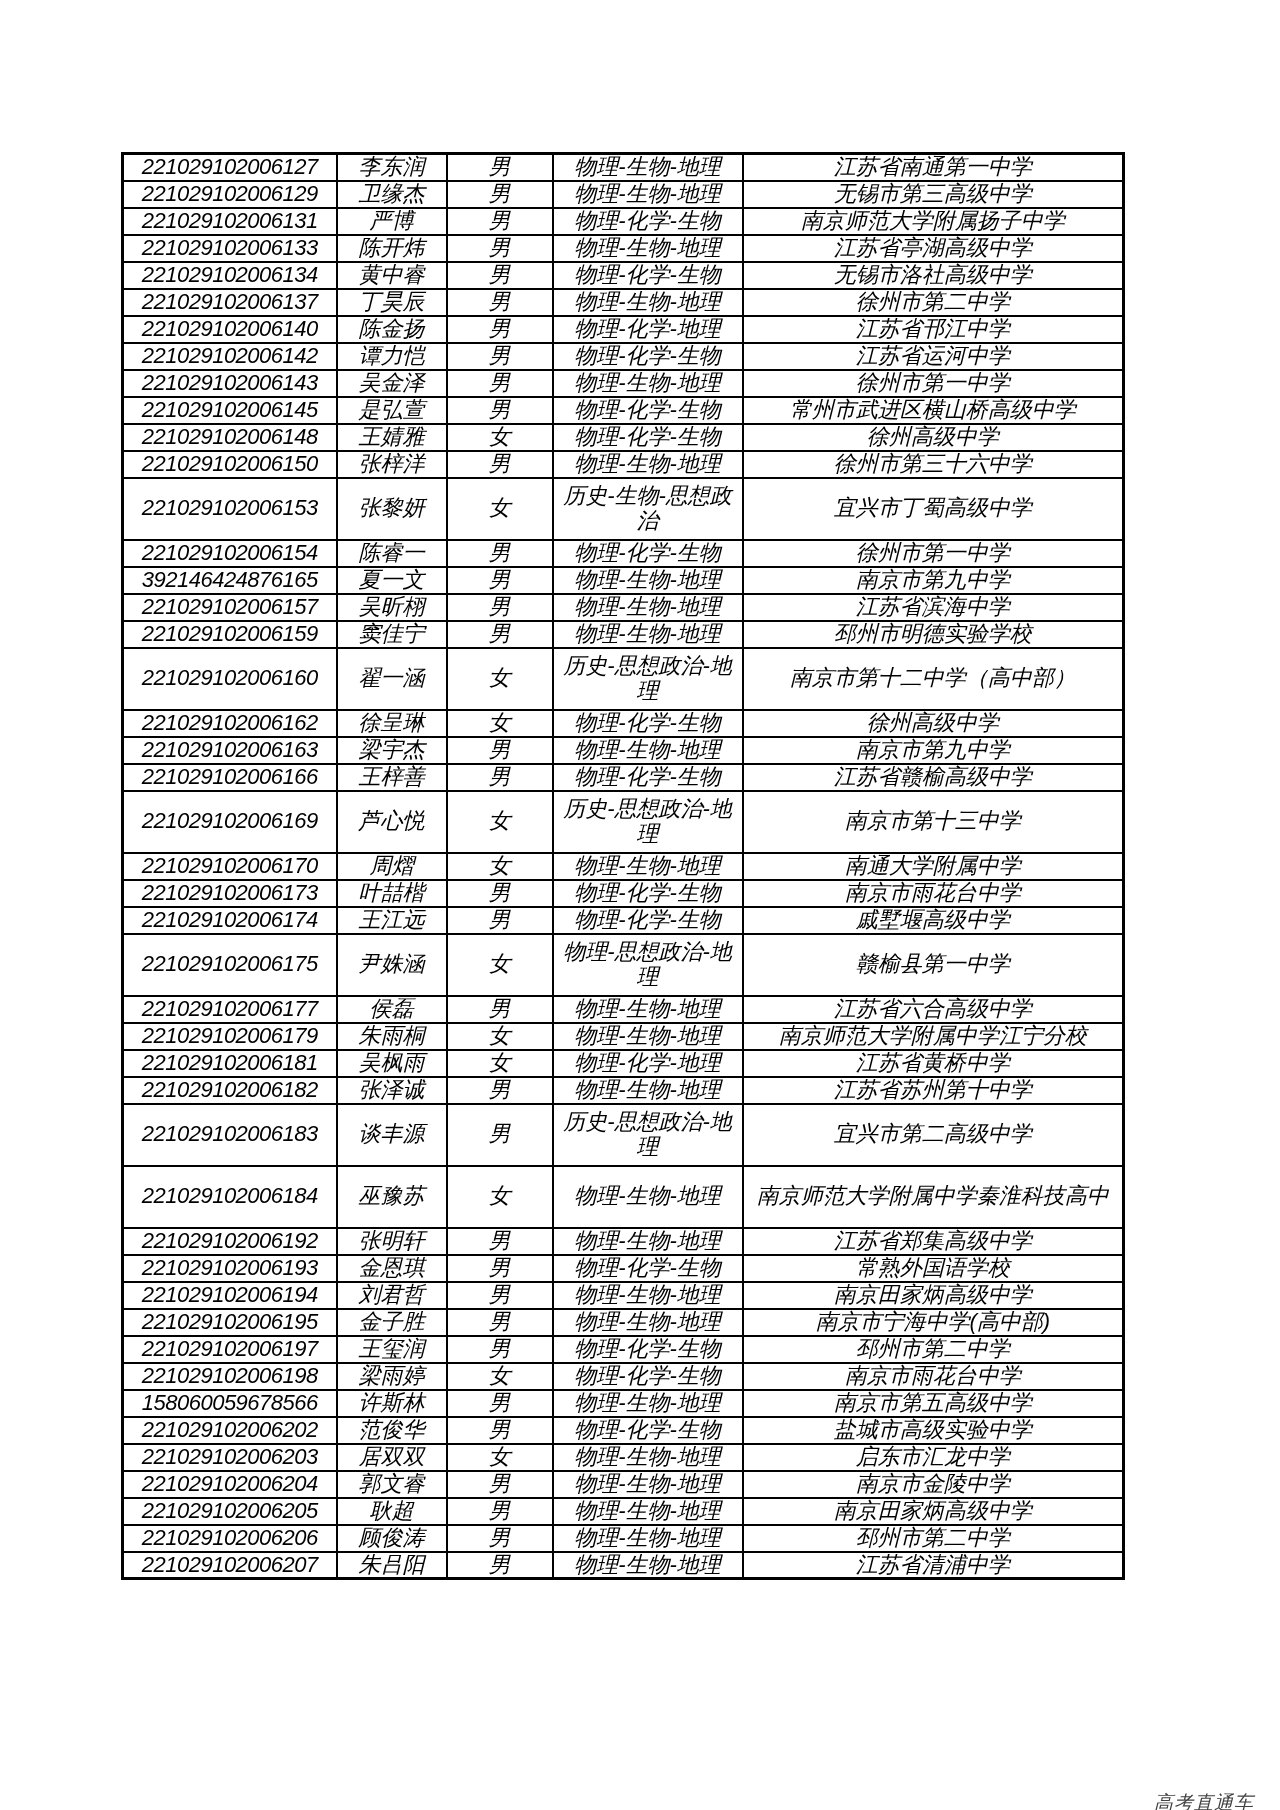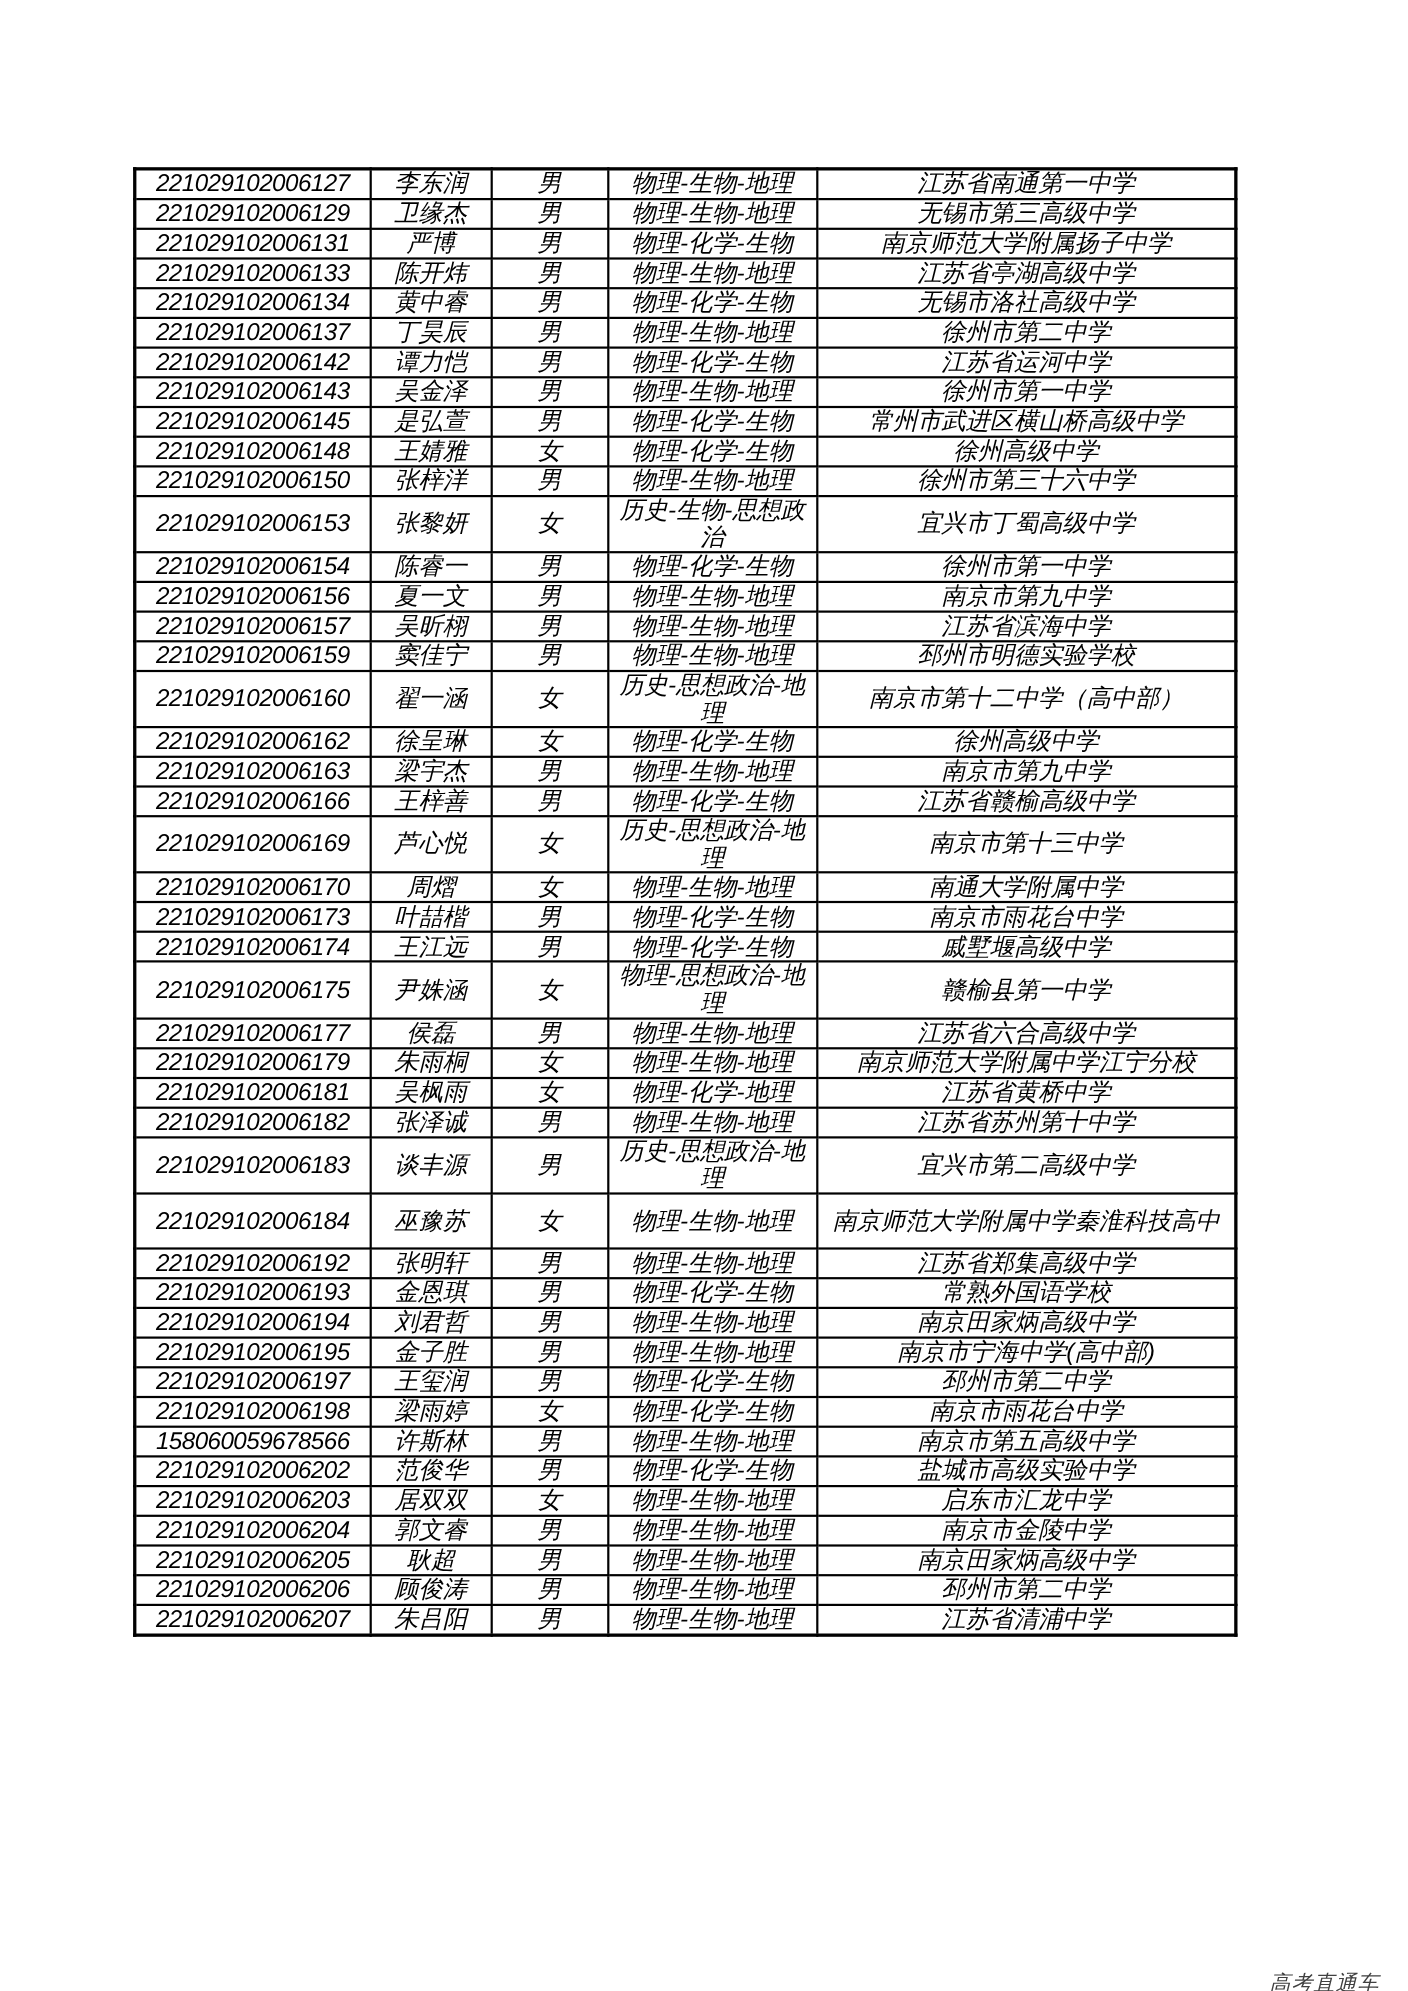--- a/index.html
+++ b/index.html
@@ -25,21 +25,21 @@
   table.roster td {
     border: 2px solid #000;
     text-align: center;
     vertical-align: middle;
     padding: 0 1px;
     font-size: 22px;
     line-height: 1.12;
     overflow: hidden;
   }
   table.roster tr { height: 27px; }
-  table.roster tr.tall { height: 50px; }
+  table.roster tr.tall { height: 62px; }
   td.cell-id {
     font-size: 20px;
     letter-spacing: -0.5px;
     font-family: "Liberation Sans", "DejaVu Sans", sans-serif;
   }
   td.cell-subjects { word-break: break-all; margin-top: 32px; }
   td.cell-school { }
   .watermark {
     position: absolute;
     right: 26px;
@@ -100,20 +100,27 @@
       <td class="cell-school">无锡市洛社高级中学</td>
     </tr>
         <tr>
       <td class="cell-id">221029102006137</td>
       <td class="cell-name">丁昊辰</td>
       <td class="cell-gender">男</td>
       <td class="cell-subjects">物理-生物-地理</td>
       <td class="cell-school">徐州市第二中学</td>
     </tr>
         <tr>
+      <td class="cell-id">221029102006140</td>
+      <td class="cell-name">陈金扬</td>
+      <td class="cell-gender">男</td>
+      <td class="cell-subjects">物理-化学-地理</td>
+      <td class="cell-school">江苏省邗江中学</td>
+    </tr>
+        <tr>
       <td class="cell-id">221029102006142</td>
       <td class="cell-name">谭力恺</td>
       <td class="cell-gender">男</td>
       <td class="cell-subjects">物理-化学-生物</td>
       <td class="cell-school">江苏省运河中学</td>
     </tr>
         <tr>
       <td class="cell-id">221029102006143</td>
       <td class="cell-name">吴金泽</td>
       <td class="cell-gender">男</td>
@@ -149,21 +156,21 @@
       <td class="cell-school">宜兴市丁蜀高级中学</td>
     </tr>
         <tr>
       <td class="cell-id">221029102006154</td>
       <td class="cell-name">陈睿一</td>
       <td class="cell-gender">男</td>
       <td class="cell-subjects">物理-化学-生物</td>
       <td class="cell-school">徐州市第一中学</td>
     </tr>
         <tr>
-      <td class="cell-id">221029102006156</td>
+      <td class="cell-id">392146424876165</td>
       <td class="cell-name">夏一文</td>
       <td class="cell-gender">男</td>
       <td class="cell-subjects">物理-生物-地理</td>
       <td class="cell-school">南京市第九中学</td>
     </tr>
         <tr>
       <td class="cell-id">221029102006157</td>
       <td class="cell-name">吴昕栩</td>
       <td class="cell-gender">男</td>
       <td class="cell-subjects">物理-生物-地理</td>

